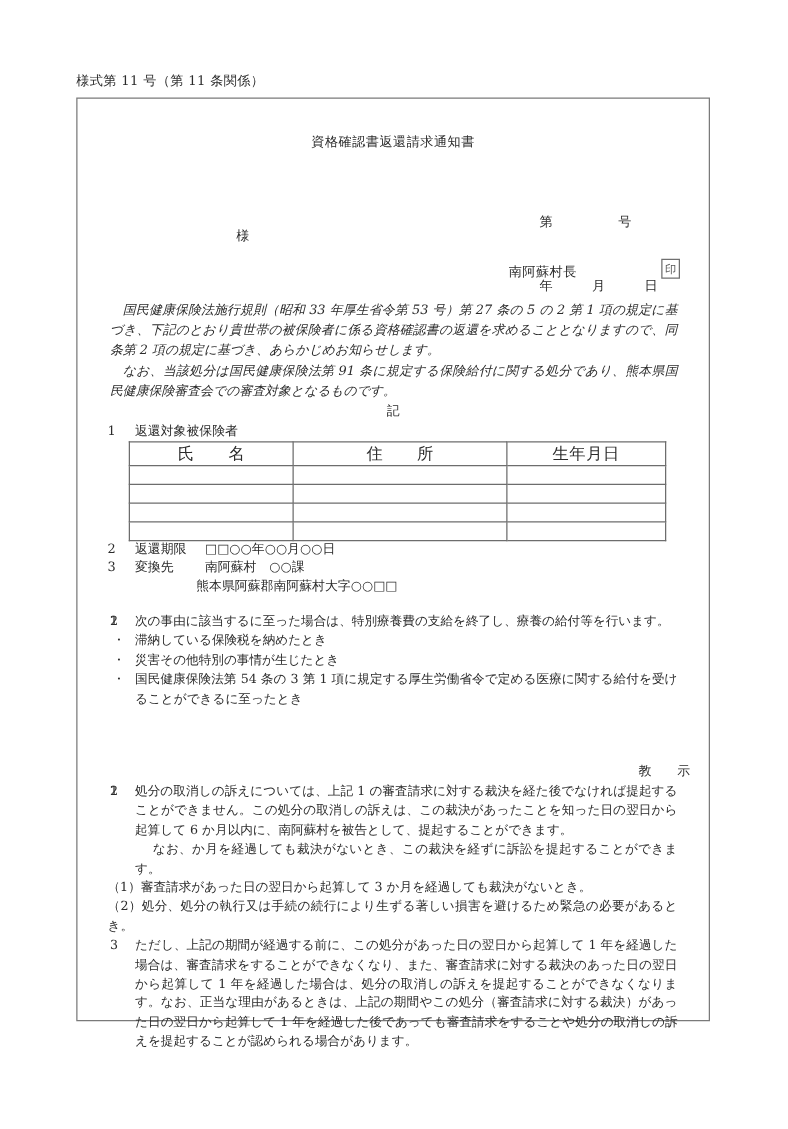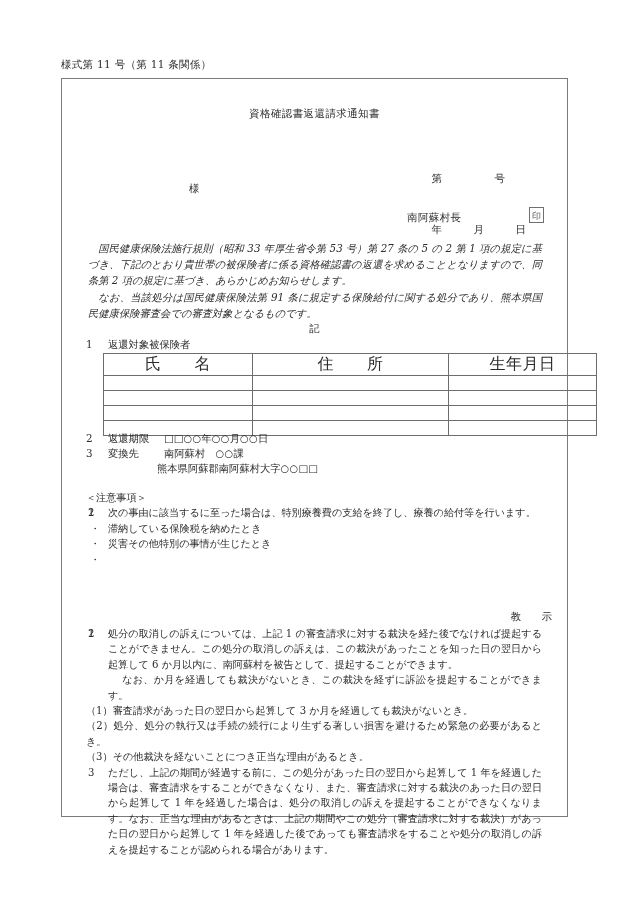--- a/index.html
+++ b/index.html
@@ -131,23 +131,23 @@
     top: 244px;
     font-size: 10.3px;
     white-space: nowrap;
   }
   .sec1-label .num { display: inline-block; width: 22px; }
 
   table.persons {
     position: absolute;
     left: 26px;
     top: 259px;
-    width: 494px;
+    width: 430px;
     border-collapse: collapse;
-    font-size: 16px;
+    font-size: 13px;
   }
   table.persons th,
   table.persons td {
     border: 1px solid #6d6d6d;
     height: 14px;
     padding: 0;
     font-weight: normal;
     text-align: center;
     letter-spacing: 0.5px;
   }
@@ -327,40 +327,40 @@
       <div class="sec2">
         <span class="sec-num">2</span><span class="sec-key">返還期限</span><span>□□○○年○○月○○日</span>
       </div>
 
       <div class="sec3">
         <span class="sec-num">3</span><span class="sec-key">変換先</span><span>南阿蘇村　○○課</span>
       </div>
       <div class="sec3-sub">熊本県阿蘇郡南阿蘇村大字○○□□</div>
 
       <div class="notes">
-        <div class="head">＜注意事項＞</div>
 
         <div class="item">
           <span class="mk">1</span>
         </div>
         <div class="item">
           <span class="mk">2</span>
           <span>次の事由に該当するに至った場合は、特別療養費の支給を終了し、療養の給付等を行います。</span>
         </div>
 
         <div class="bullet">
           <span class="mk">・</span>
           <span>滞納している保険税を納めたとき</span>
         </div>
         <div class="bullet">
           <span class="mk">・</span>
           <span>災害その他特別の事情が生じたとき</span>
         </div>
         <div class="bullet">
           <span class="mk">・</span>
+          <span>国民健康保険法第 54 条の 3 第 1 項に規定する厚生労働省令で定める医療に関する給付を受けることができるに至ったとき</span>
         </div>
       </div>
 
       <div class="kyoji-title">教　　示</div>
 
       <div class="kyoji">
         <div class="item">
           <span class="mk">1</span>
         </div>
         <div class="item">
@@ -369,23 +369,20 @@
         </div>
 
         <div class="item nao">なお、か月を経過しても裁決がないとき、この裁決を経ずに訴訟を提起することができます。</div>
 
         <div class="sub">
           <span>（1）</span><span>審査請求があった日の翌日から起算して 3 か月を経過しても裁決がないとき。</span>
         </div>
         <div class="sub">
           <span>（2）</span><span>処分、処分の執行又は手続の続行により生ずる著しい損害を避けるため緊急の必要があるとき。</span>
         </div>
-        <div class="sub">
-          <span>（3）</span><span>その他裁決を経ないことにつき正当な理由があるとき。</span>
-        </div>
 
         <div class="item">
           <span class="mk">3</span>
           <span>ただし、上記の期間が経過する前に、この処分があった日の翌日から起算して 1 年を経過した場合は、審査請求をすることができなくなり、また、審査請求に対する裁決のあった日の翌日から起算して 1 年を経過した場合は、処分の取消しの訴えを提起することができなくなります。なお、正当な理由があるときは、上記の期間やこの処分（審査請求に対する裁決）があった日の翌日から起算して 1 年を経過した後であっても審査請求をすることや処分の取消しの訴えを提起することが認められる場合があります。</span>
         </div>
       </div>
 
     </div>
   </div>
 

